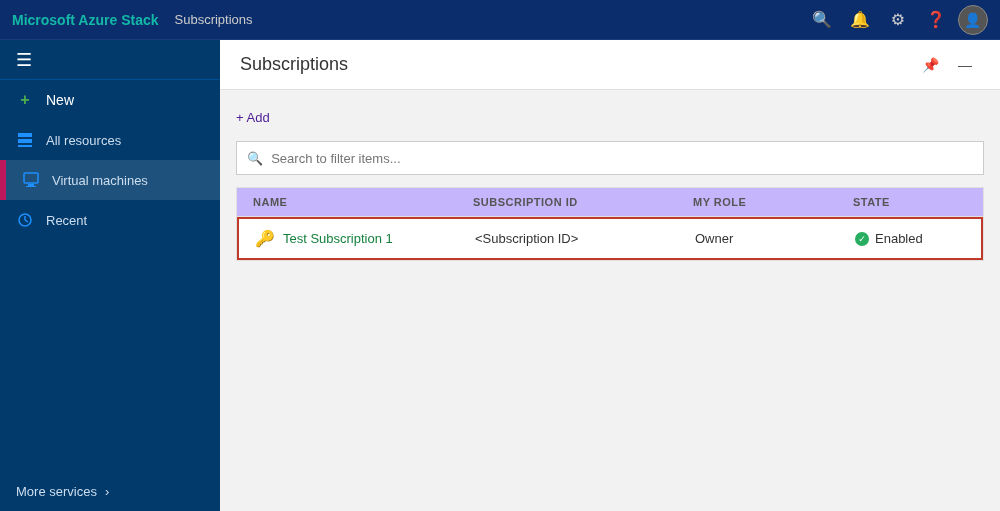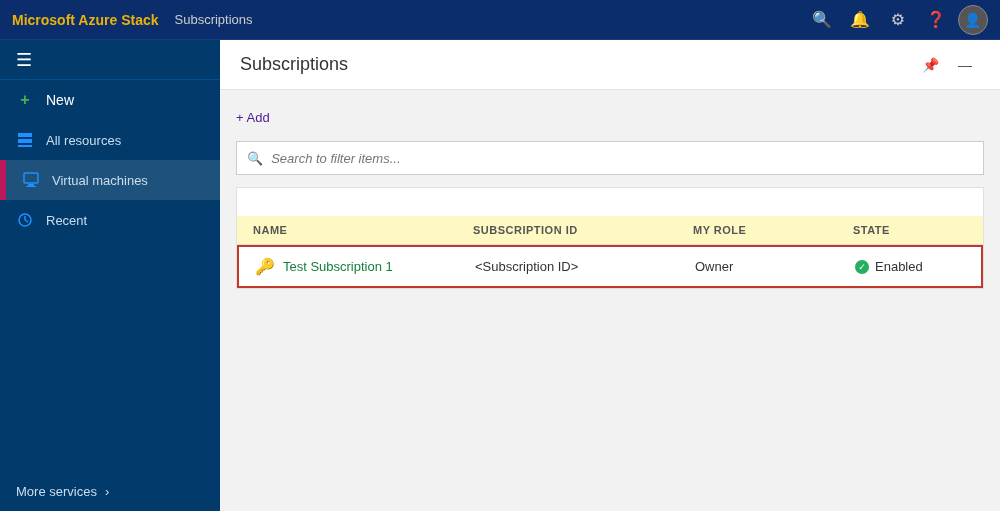--- a/index.html
+++ b/index.html
@@ -9,21 +9,21 @@
     .top-bar {
       background: #0c2d6b;
       height: 40px;
       display: flex;
       align-items: center;
       padding: 0 12px;
       flex-shrink: 0;
       border-bottom: 1px solid #1a3a7c;
     }
     .top-bar-title {
-      color: #eab308;
+      color: #14b8a6;
       font-size: 14px;
       font-weight: 600;
       flex: 0 0 auto;
     }
     .top-bar-breadcrumb {
       color: #ccc;
       font-size: 13px;
       margin-left: 16px;
       flex: 1;
     }
@@ -198,36 +198,34 @@
       width: 100%;
     }
     .search-icon { color: #888; font-size: 13px; margin-right: 8px; }
     .search-input {
       border: none;
       outline: none;
       font-size: 13px;
       color: #888;
       flex: 1;
       background: transparent;
-      font-style: italic;
     }
 
     
     .table-container {
       background: #fff;
       border: 1px solid #e0e0e0;
       overflow: hidden;
     }
     .table-header {
       display: grid;
       grid-template-columns: 220px 220px 160px 160px 60px;
-      background: #fef9c3;
+      background: #c4b5fd;
       border-bottom: 1px solid #e0e0e0;
       padding: 8px 16px;
-      margin-top: 28px;
     }
     .th {
       font-size: 11px;
       font-weight: 600;
       color: #555;
       text-transform: uppercase;
       letter-spacing: 0.5px;
     }
     .table-row {
       display: grid;

